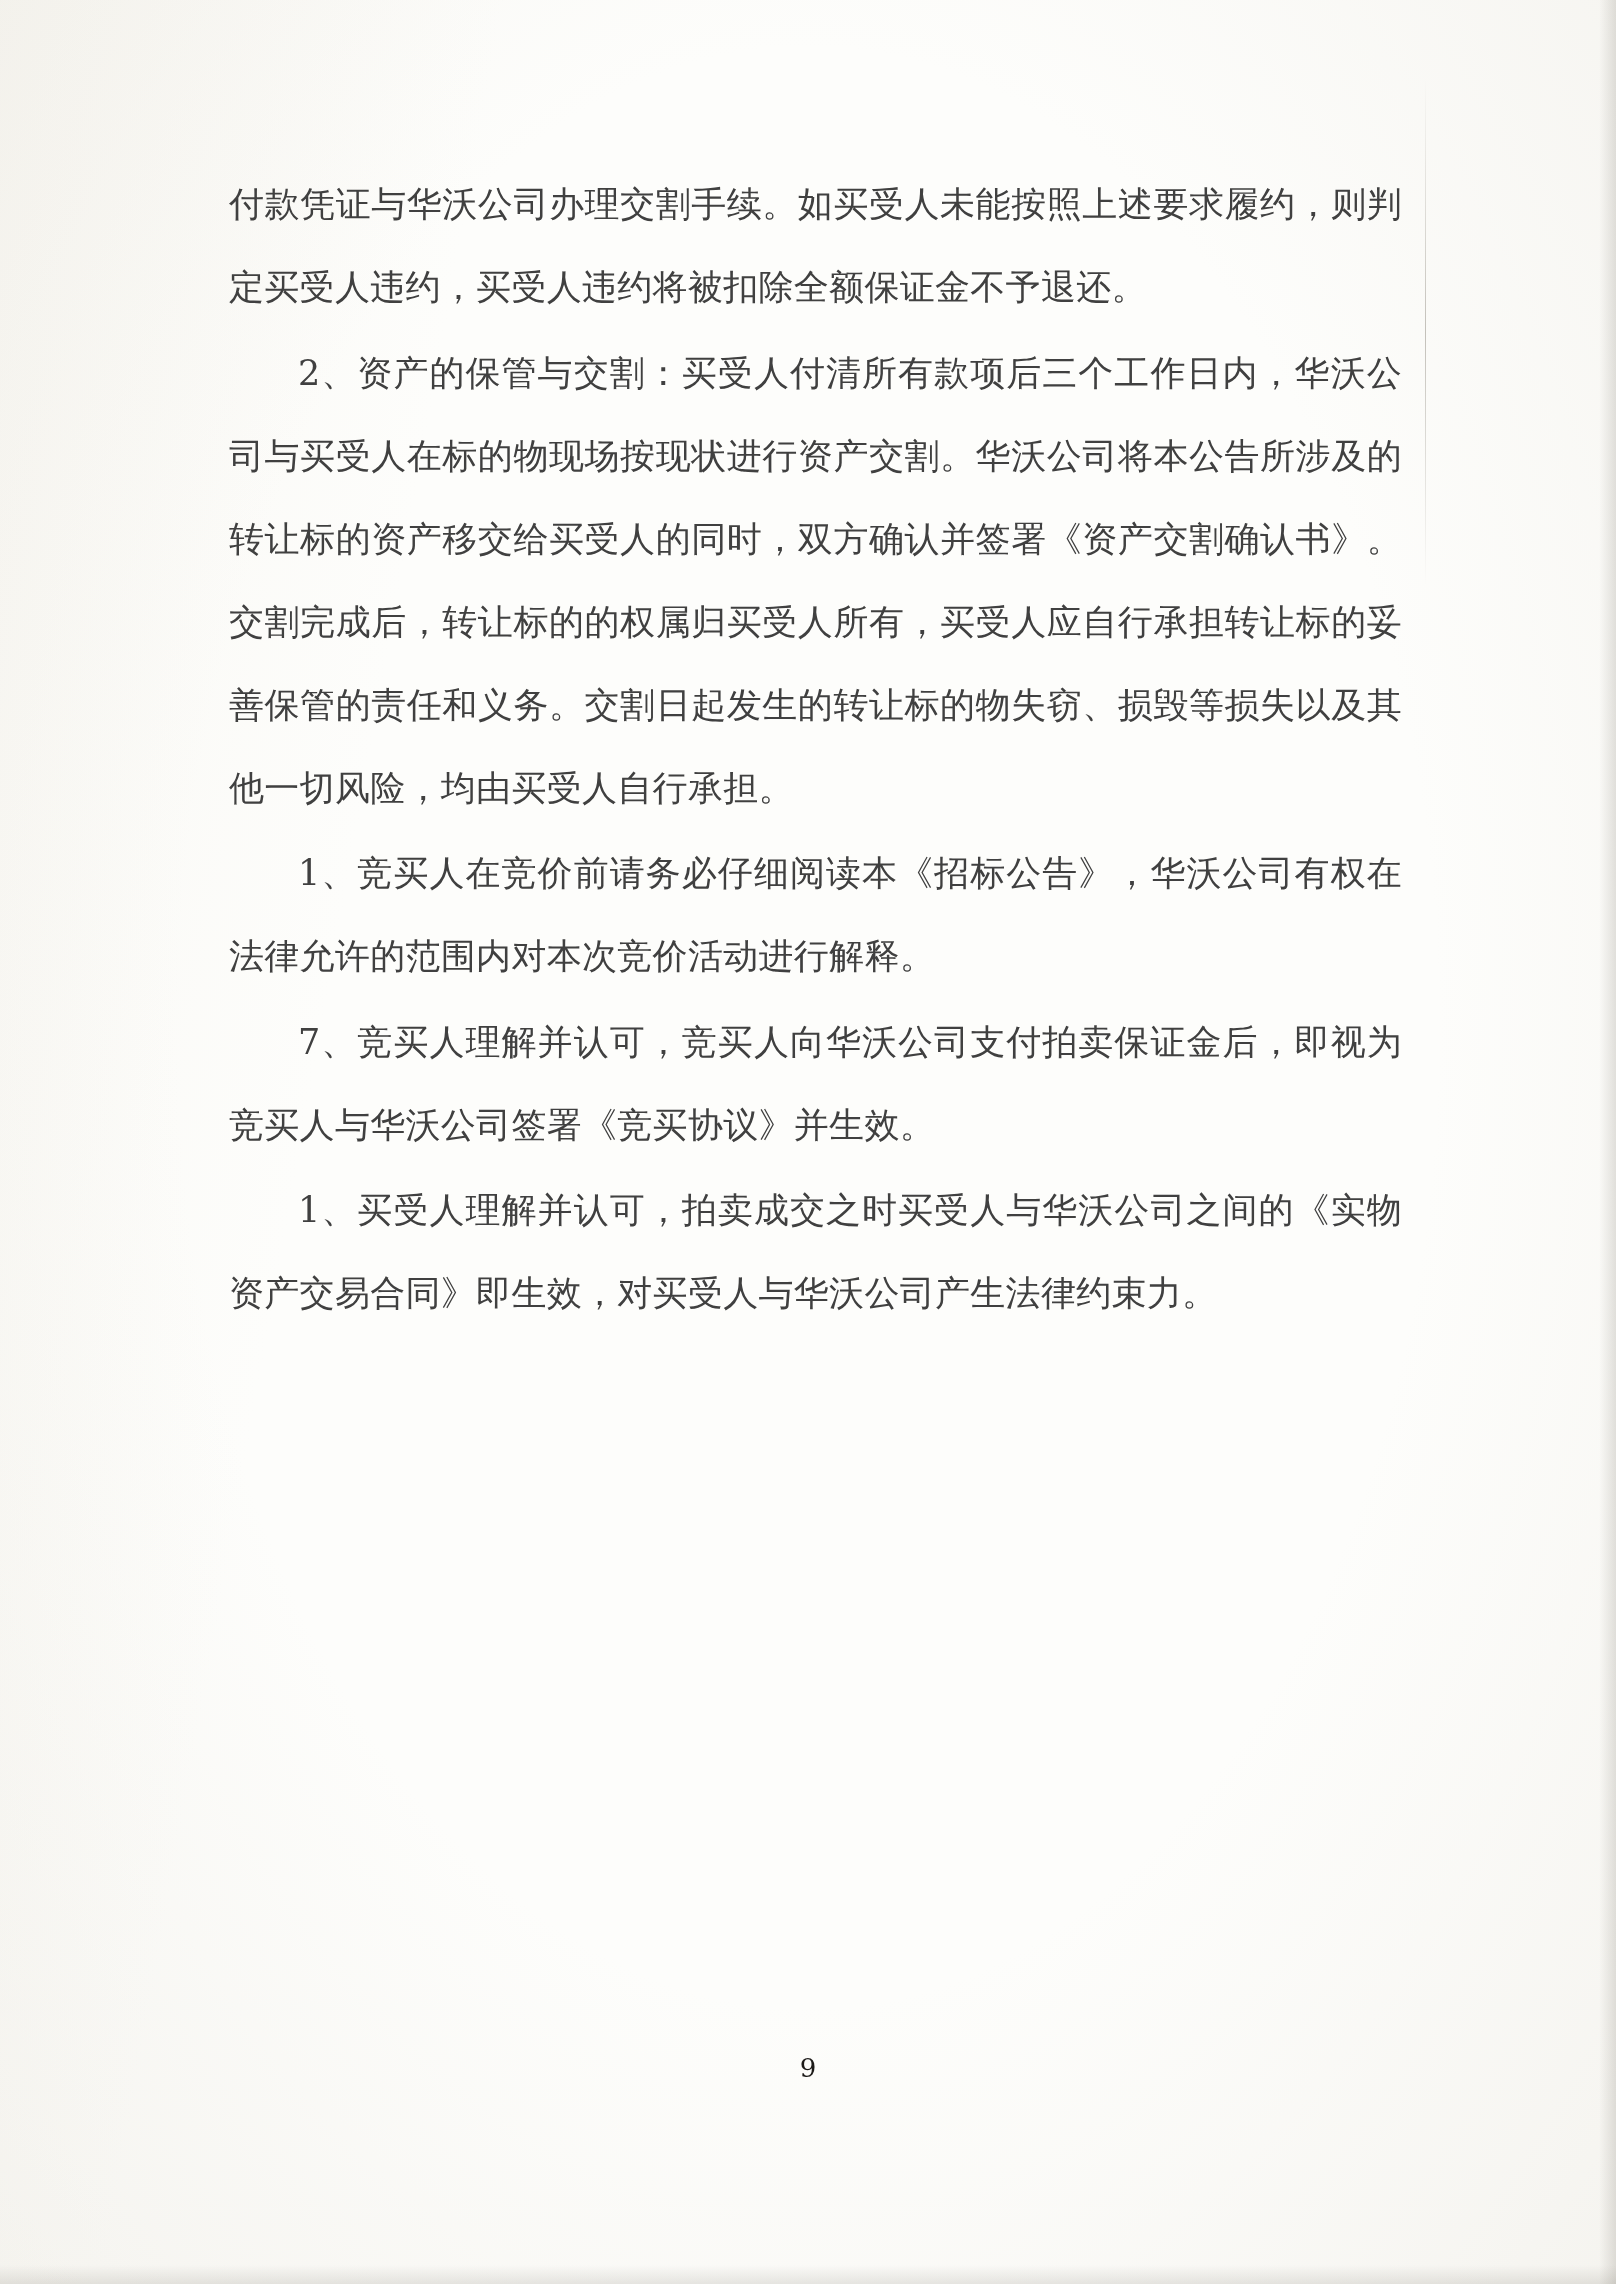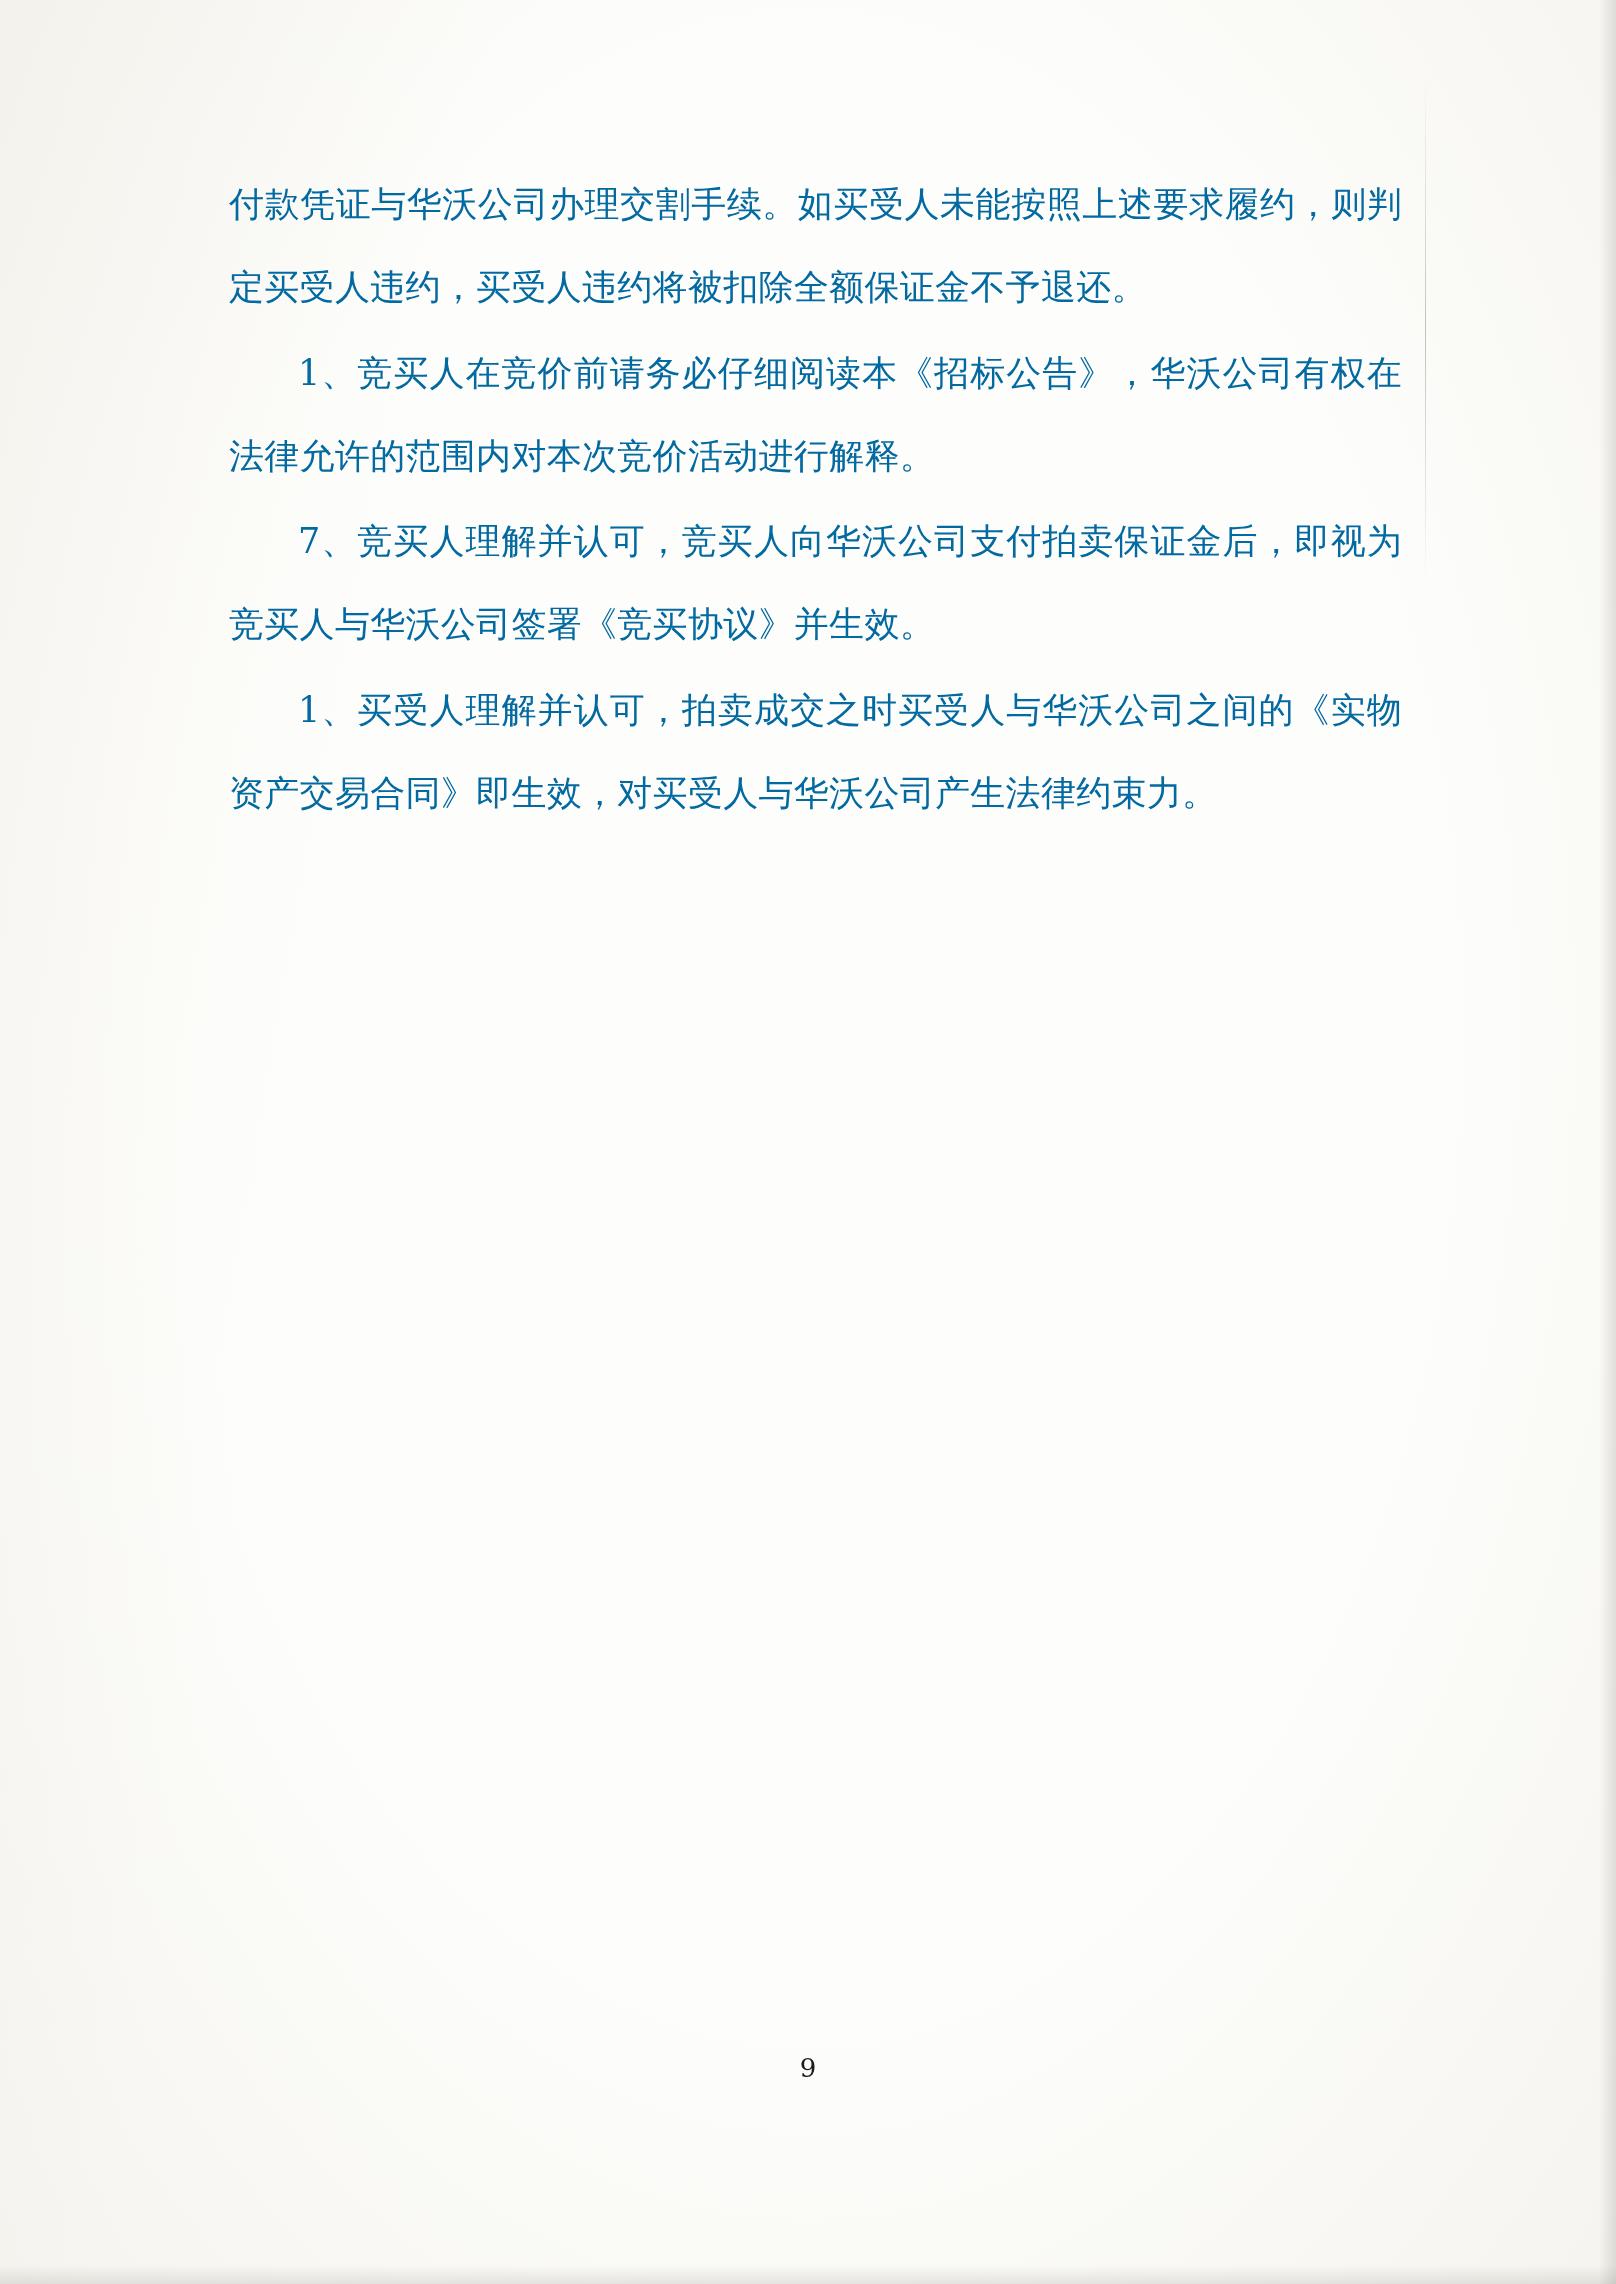--- a/index.html
+++ b/index.html
@@ -53,21 +53,21 @@
     top: 163px;
     width: 1173px;
   }
   p.para {
     margin: 0 0 2.6px 0;
     font-size: 35px;
     line-height: 83px;
     letter-spacing: 0.3px;
     text-align: justify;
     text-justify: inter-character;
-    color: #0369a1;
+    color: #404040;
   }
   p.indent {
     text-indent: 69px;
   }
   .heading {
     margin: 17px 0 6.5px 10.4px;
     font-size: 36px;
     line-height: 78px;
     font-weight: bold;
     letter-spacing: 1.3px;
@@ -95,20 +95,21 @@
 
   <div class="paper-tint"></div>
   <div class="fold-line"></div>
   <div class="edge-shadow-right"></div>
   <div class="edge-shadow-bottom"></div>
 
   <div class="content">
 
     <p class="para">付款凭证与华沃公司办理交割手续。如买受人未能按照上述要求履约，则判定买受人违约，买受人违约将被扣除全额保证金不予退还。</p>
 
+    <p class="para indent">2、资产的保管与交割：买受人付清所有款项后三个工作日内，华沃公司与买受人在标的物现场按现状进行资产交割。华沃公司将本公告所涉及的转让标的资产移交给买受人的同时，双方确认并签署《资产交割确认书》。交割完成后，转让标的的权属归买受人所有，买受人应自行承担转让标的妥善保管的责任和义务。交割日起发生的转让标的物失窃、损毁等损失以及其他一切风险，均由买受人自行承担。</p>
 
 
     <p class="para indent">1、竞买人在竞价前请务必仔细阅读本《招标公告》，华沃公司有权在法律允许的范围内对本次竞价活动进行解释。</p>
 
     <p class="para indent">7、竞买人理解并认可，竞买人向华沃公司支付拍卖保证金后，即视为竞买人与华沃公司签署《竞买协议》并生效。</p>
 
     <p class="para indent">1、买受人理解并认可，拍卖成交之时买受人与华沃公司之间的《实物资产交易合同》即生效，对买受人与华沃公司产生法律约束力。</p>
 
 
 

